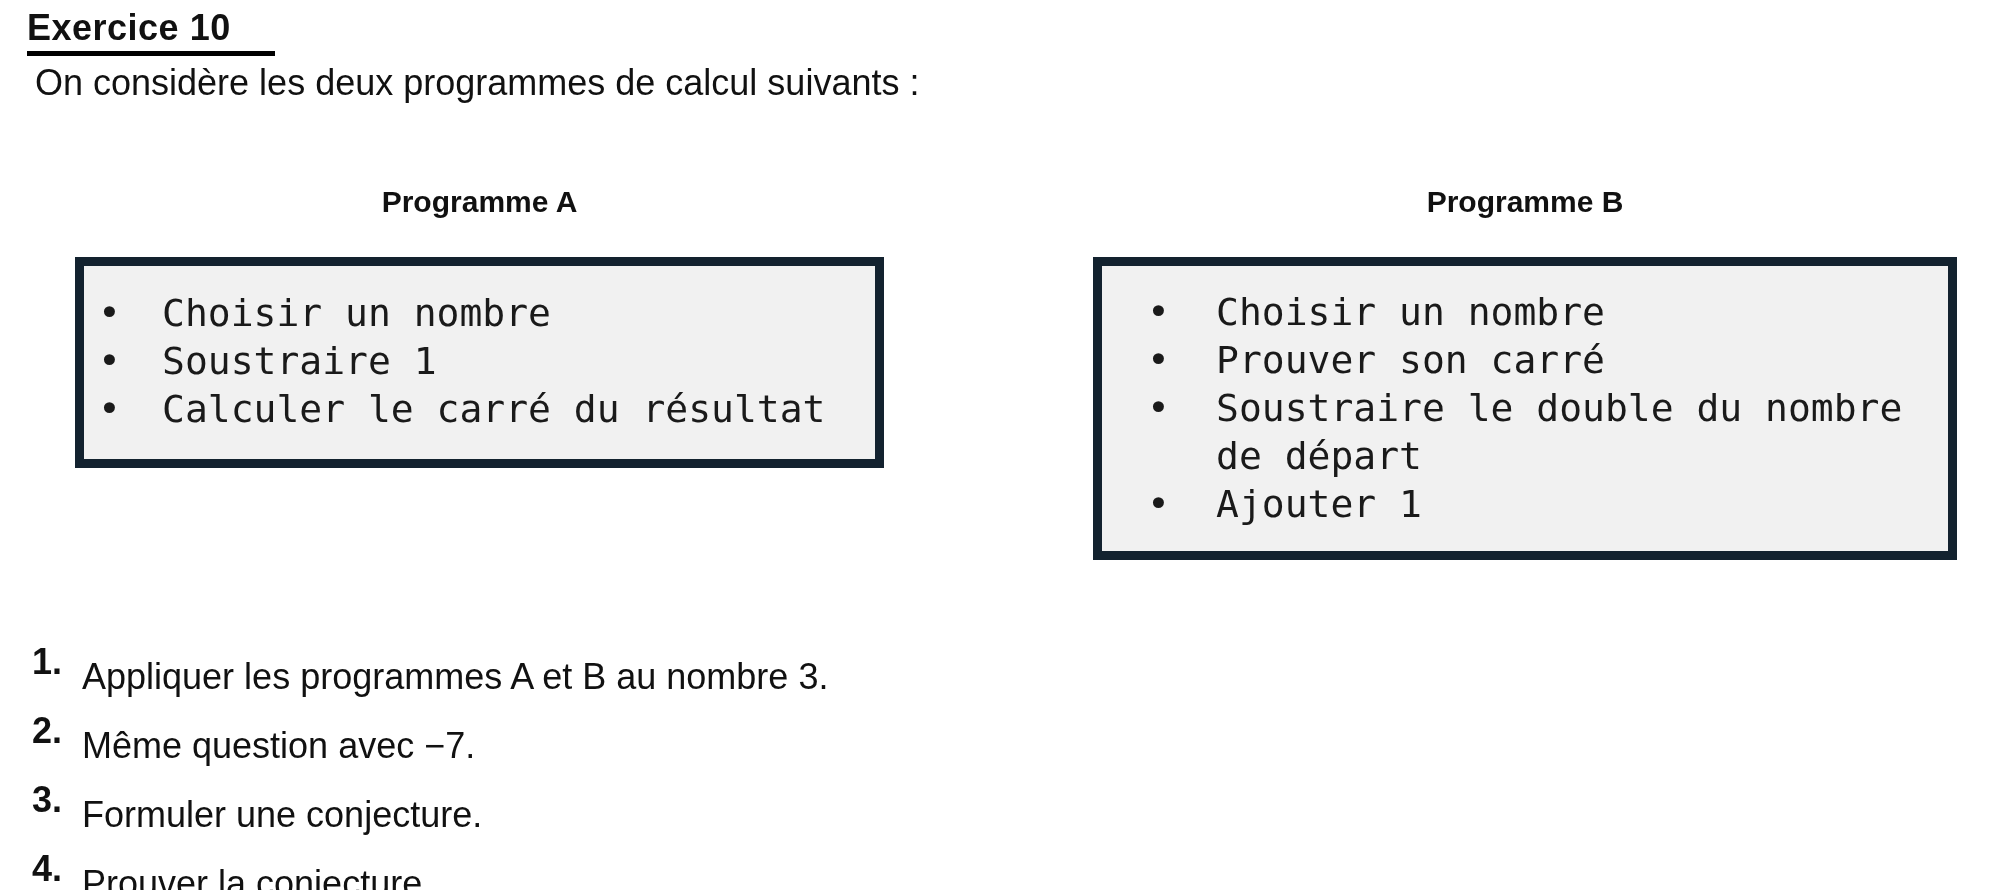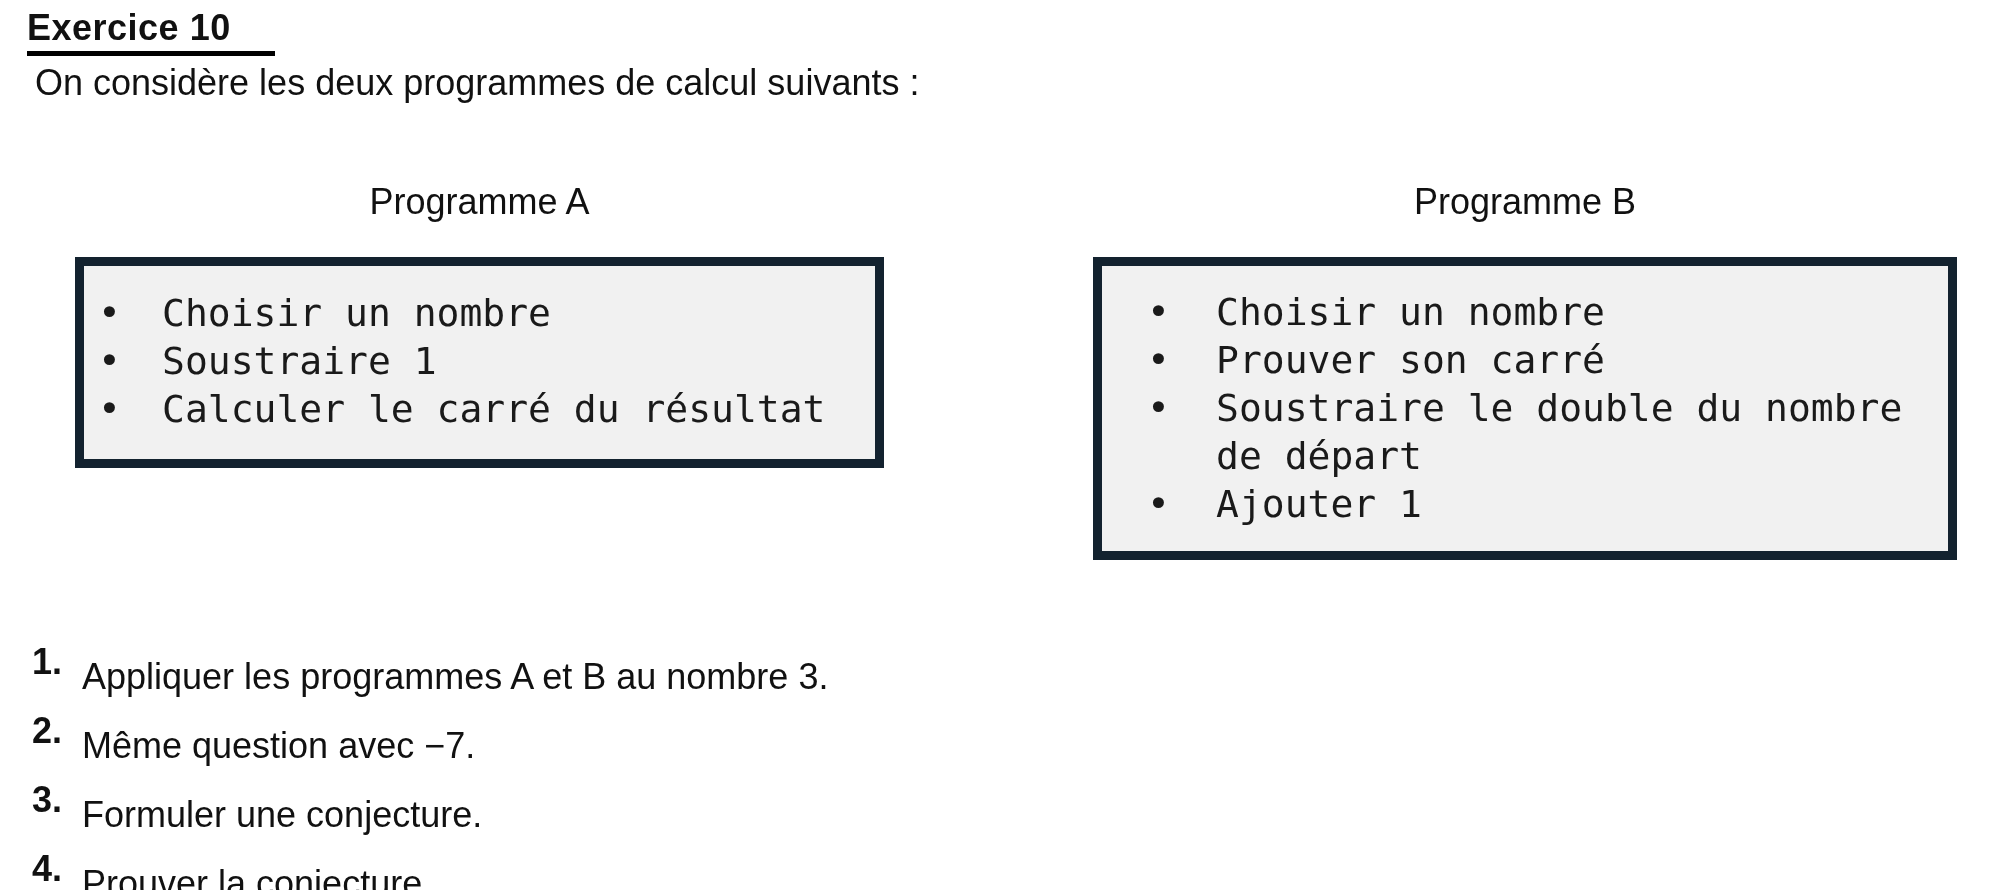--- a/index.html
+++ b/index.html
@@ -44,22 +44,22 @@
     margin-left: 8px;
   }
 
   
   .program-col { position: absolute; top: 178px; }
   .program-col.col-a { left: 75px;  width: 809px; }
   .program-col.col-b { left: 1093px; width: 864px; }
 
   .program-title {
     text-align: center;
-    font-size: 36px;
-    font-weight: normal;
+    font-size: 30px;
+    font-weight: bold;
     line-height: 48px;
   }
 
   .program-box {
     margin-top: 31px;
     border: 9px solid #13222f;
     background: #f1f1f1;
   }
   .col-a .program-box { min-height: 211px; padding: 23px 8px 23px 14px; }
   .col-b .program-box { min-height: 303px; padding: 22px 8px 22px 45px; }

